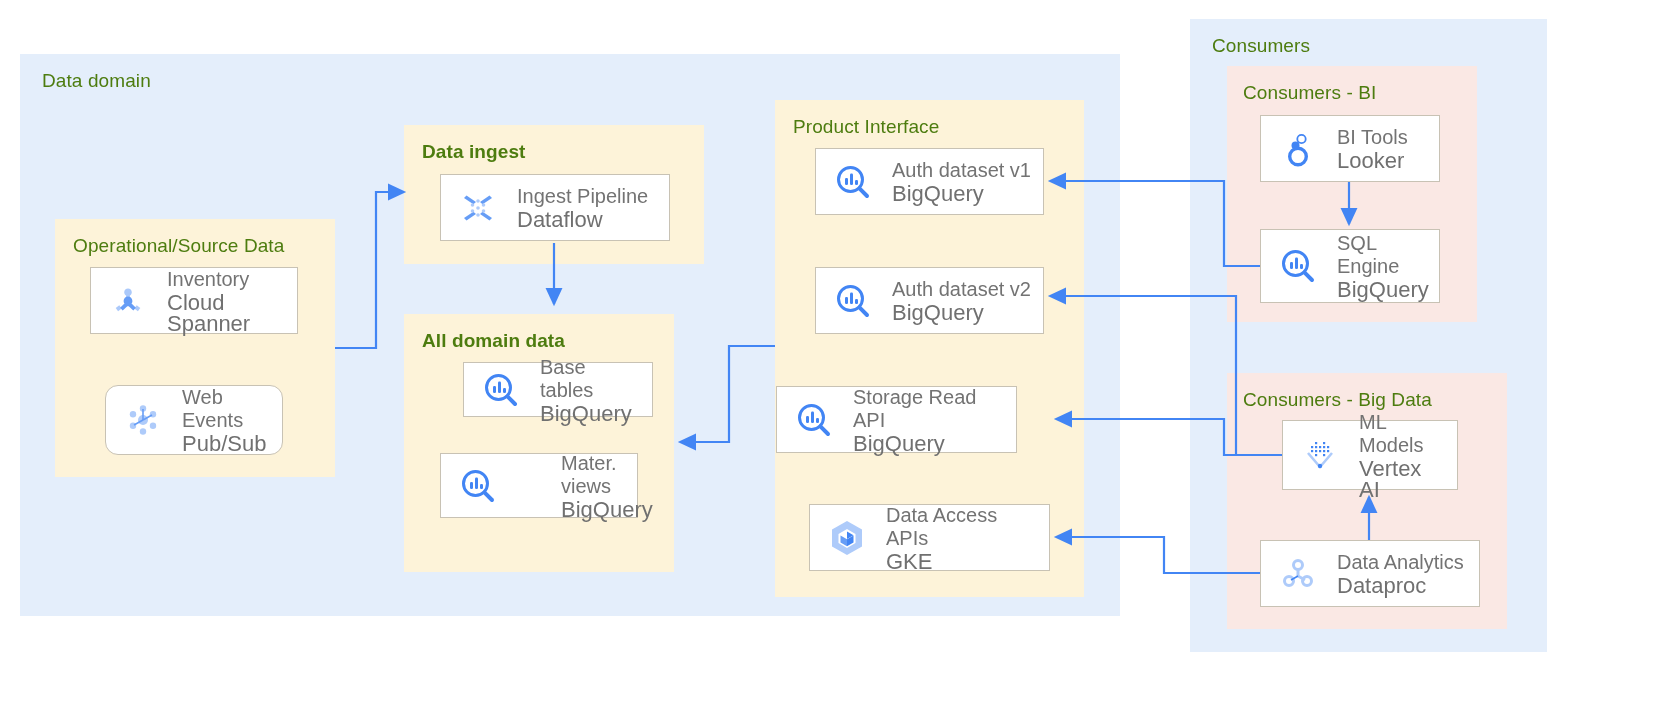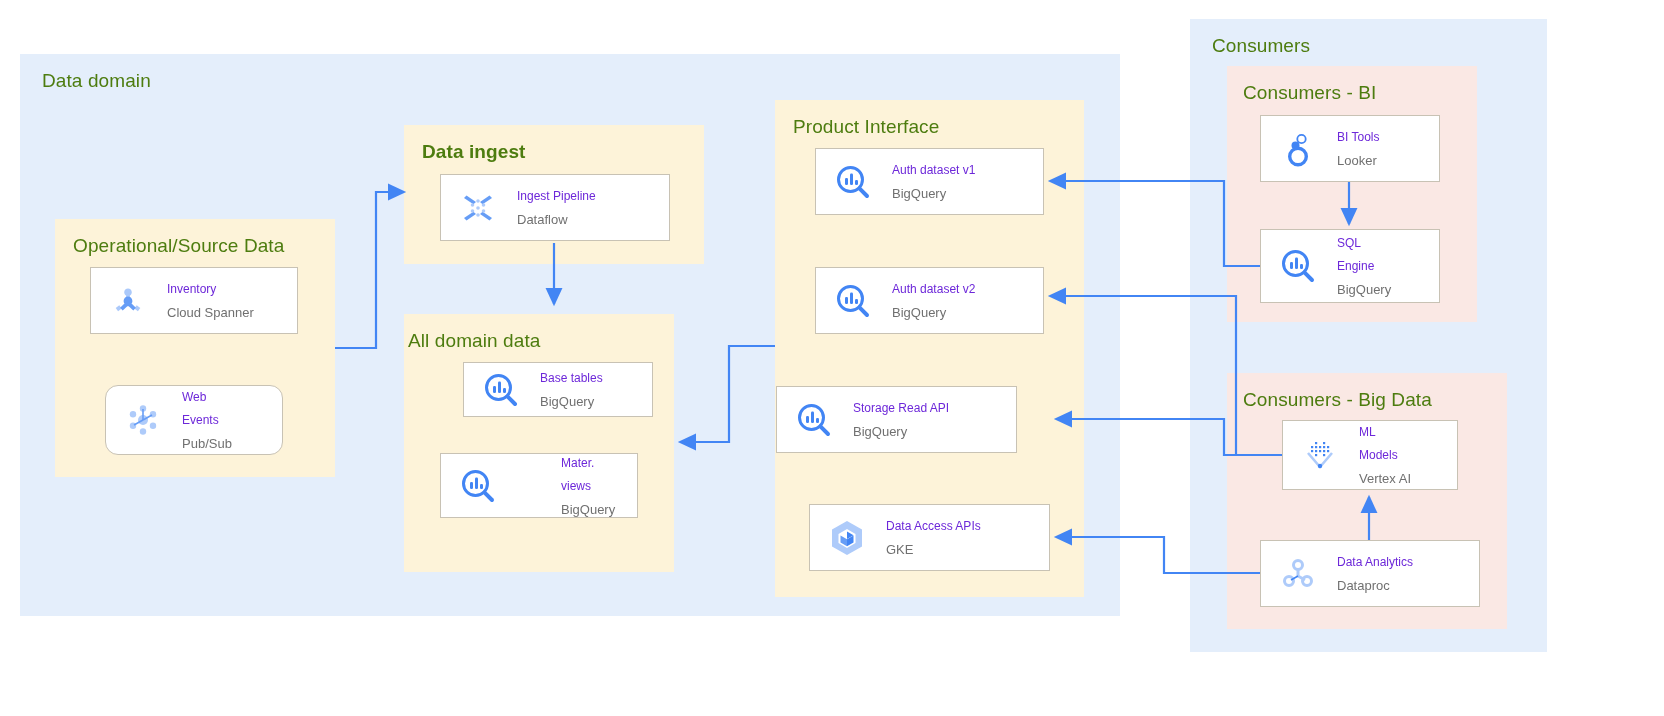--- a/index.html
+++ b/index.html
@@ -56,28 +56,28 @@
     justify-content: center;
   }
   .node .ico svg { display: block; }
   .node .txt {
     display: flex;
     flex-direction: column;
     justify-content: center;
     min-width: 0;
   }
   .node .title {
-    color: #6d28d9;
-    font-size: 12px;
+    color: #737373;
+    font-size: 20px;
     line-height: 23px;
     white-space: pre-line;
   }
   .node .sub {
     color: #707070;
-    font-size: 13px;
+    font-size: 22px;
     line-height: 21px;
     margin-top: 1px;
   }
 
   
   #wires {
     position: absolute;
     left: 0; top: 0;
     width: 1664px;
     height: 716px;
@@ -99,21 +99,21 @@
 
   <div class="group g-yellow" style="left:55px; top:219px; width:280px; height:258px;">
     <div class="group-label" style="left:18px; top:16px;">Operational/Source Data</div>
   </div>
 
   <div class="group g-yellow" style="left:404px; top:125px; width:300px; height:139px;">
     <div class="group-label" style="left:18px; top:16px;font-weight:bold;">Data ingest</div>
   </div>
 
   <div class="group g-yellow" style="left:404px; top:314px; width:270px; height:258px;">
-    <div class="group-label" style="left:4px; top:16px;">All domain data</div>
+    <div class="group-label" style="left:18px; top:16px;font-weight:bold;">All domain data</div>
   </div>
 
   <div class="group g-yellow" style="left:775px; top:100px; width:309px; height:497px;padding-left:7px;">
     <div class="group-label" style="left:18px; top:16px;">Product Interface</div>
   </div>
 
   <div class="group g-pink" style="left:1227px; top:66px; width:250px; height:256px;">
     <div class="group-label" style="left:16px; top:16px;">Consumers - BI</div>
   </div>
 

